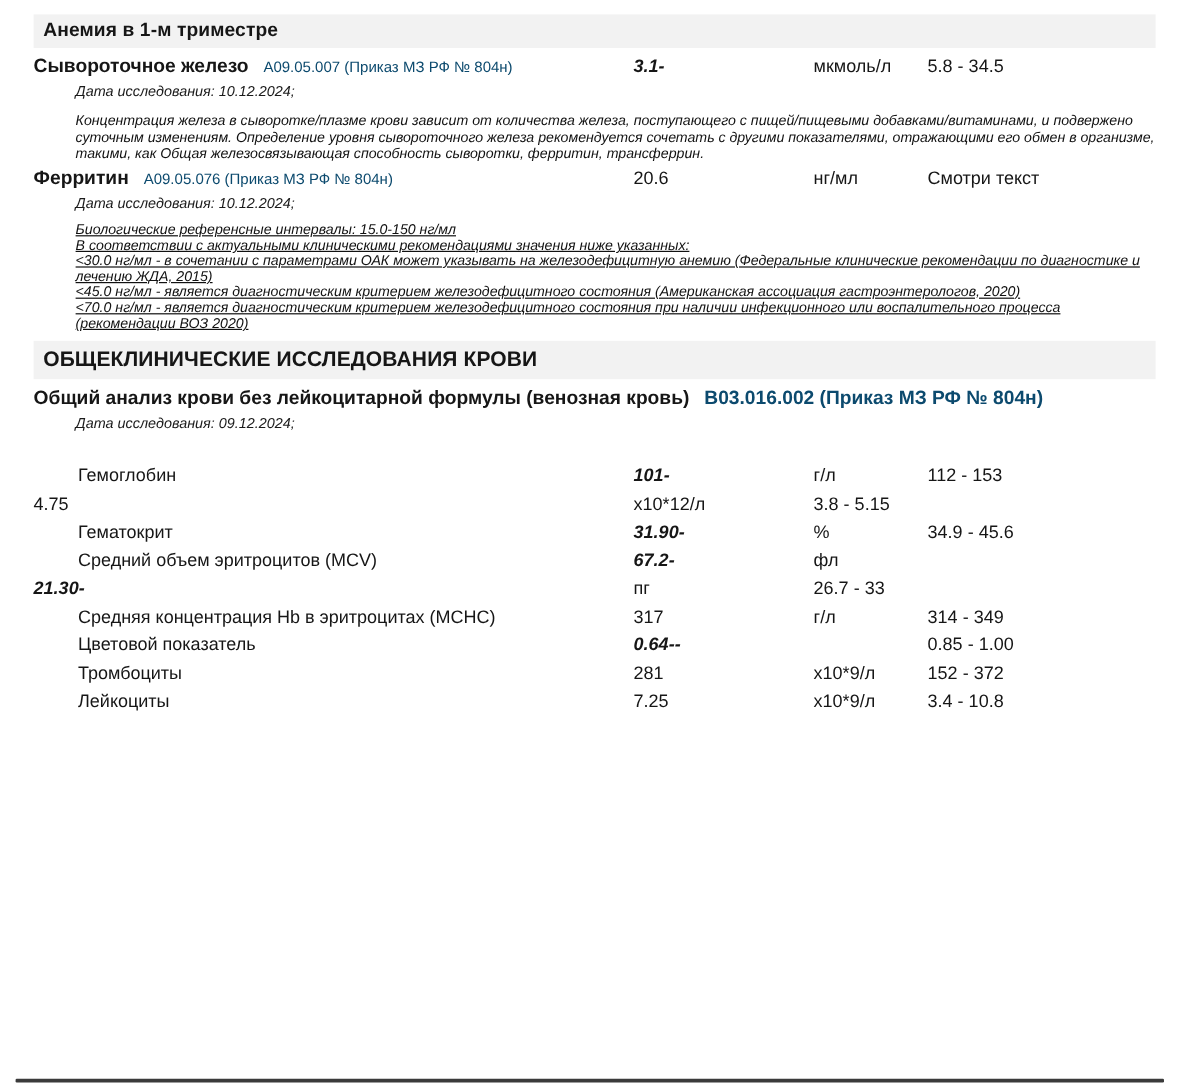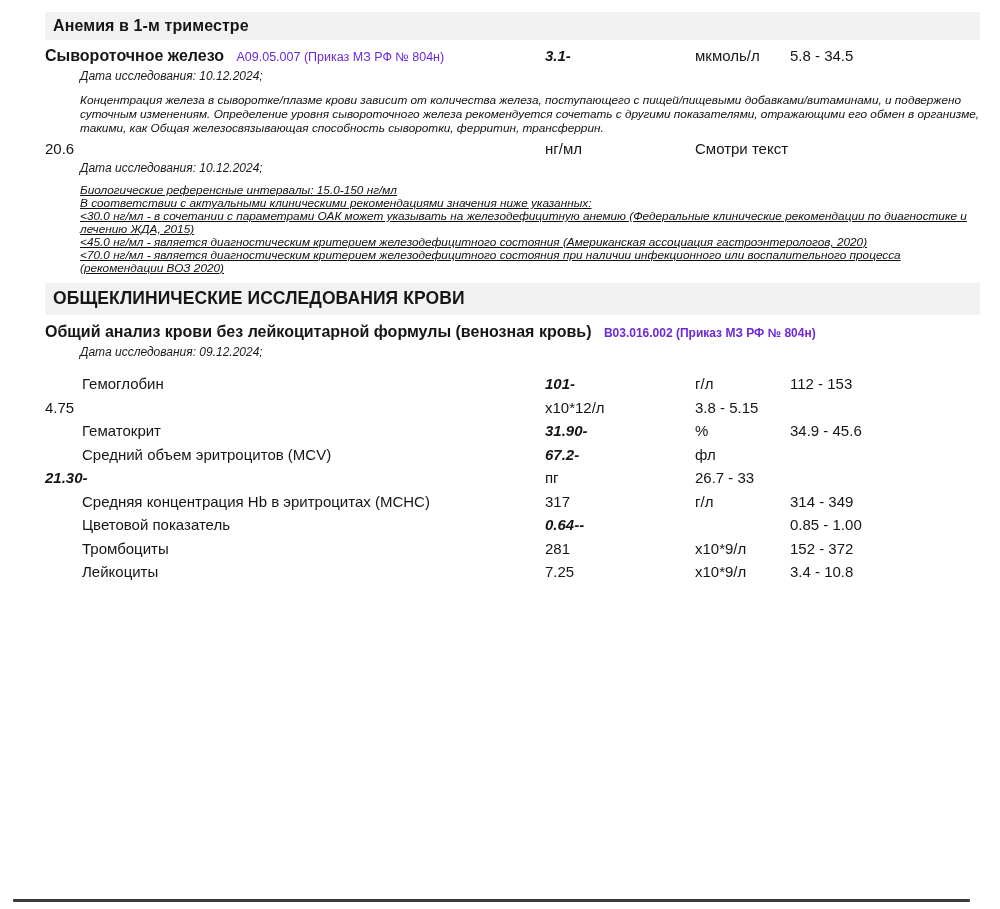--- a/index.html
+++ b/index.html
@@ -1,54 +1,54 @@
 <!DOCTYPE html>
 <html lang="ru"><head>
 <meta charset="utf-8">
 <style>
   html,body{margin:0;padding:0;background:#ffffff;}
   body{
     width:1000px;height:909px;position:relative;overflow:hidden;
     font-family:"Liberation Sans", sans-serif;color:#161616;
     -webkit-font-smoothing:antialiased;
   }
-  .page{position:absolute;left:45px;top:12px;width:935px;}
+  .page{position:absolute;left:28px;top:12px;width:935px;}
 
   .section-bar{
     background:#f2f2f2;font-weight:bold;font-size:16px;
     padding:5px 8px 5px 8px;letter-spacing:.1px;
   }
   .section-bar.big{font-size:17.5px;padding:5px 8px 6px 8px;}
 
   .row4{display:grid;grid-template-columns:1fr 150px 95px 190px;align-items:baseline;}
 
   .test-head{margin-top:7px;}
   .test-name{font-weight:bold;font-size:16px;}
-  .test-code{font-size:12.5px;font-weight:normal;margin-left:8px;color:#6d28d9;}
-  .test-code.bold{font-weight:bold;font-size:12px;}
+  .test-code{font-size:12.5px;font-weight:normal;margin-left:8px;color:#0c4a6e;}
+  .test-code.bold{font-weight:bold;font-size:16px;}
 
   .result-value,.unit-cell,.ref-cell{font-size:15px;white-space:nowrap;}
   .result-value.flagged{font-weight:bold;font-style:italic;}
 
   .date-line{font-style:italic;font-size:12px;margin:4px 0 0 35px;color:#1a1a1a;}
 
   .comment-block{
     font-style:italic;font-size:11.8px;line-height:14px;
     margin:10px 0 0 35px;color:#111;
   }
   .comment-lines{
     font-style:italic;font-size:11.8px;line-height:13px;
     margin:9px 0 0 35px;color:#111;
   }
   .comment-lines > div{min-height:13px;text-decoration:underline;}
 
   .panel-title{margin-top:8px;}
   .panel-name{font-weight:bold;font-size:16px;}
 
-  .cbc-table{margin-top:13px;}
+  .cbc-table{margin-top:25px;}
   .cbc-row{line-height:23.5px;font-size:15px;}
   .cbc-row .name{padding-left:37px;}
 
   .bottom-rule{
     position:absolute;left:13px;top:899px;width:957px;height:3px;
     background:#3b3b3b;border-radius:1px;
   }
   .spacer-bar2{margin-top:8px;}
 </style>
 </head>
@@ -66,20 +66,24 @@
       <span class="test-code">A09.05.007 (Приказ МЗ РФ № 804н)</span>
     </div>
     <div class="result-value flagged">3.1-</div>
     <div class="unit-cell">мкмоль/л</div>
     <div class="ref-cell">5.8 - 34.5</div>
   </div>
   <div class="date-line">Дата исследования: 10.12.2024;</div>
   <div class="comment-block">Концентрация железа в сыворотке/плазме крови зависит от количества железа, поступающего с пищей/пищевыми добавками/витаминами, и подвержено суточным изменениям. Определение уровня сывороточного железа рекомендуется сочетать с другими показателями, отражающими его обмен в организме, такими, как Общая железосвязывающая способность сыворотки, ферритин, трансферрин.</div>
 
   <div class="row4 test-head" style="margin-top:5px;">
+    <div>
+      <span class="test-name">Ферритин</span>
+      <span class="test-code">A09.05.076 (Приказ МЗ РФ № 804н)</span>
+    </div>
     <div class="result-value">20.6</div>
     <div class="unit-cell">нг/мл</div>
     <div class="ref-cell">Смотри текст</div>
   </div>
   <div class="date-line">Дата исследования: 10.12.2024;</div>
   <div class="comment-lines">
     <div>Биологические референсные интервалы: 15.0-150 нг/мл</div>
     <div>В соответствии с актуальными клиническими рекомендациями значения ниже указанных:</div>
     <div>&lt;30.0 нг/мл - в сочетании с параметрами ОАК может указывать на железодефицитную анемию (Федеральные клинические рекомендации по диагностике и лечению ЖДА, 2015)</div>
     <div>&lt;45.0 нг/мл - является диагностическим критерием железодефицитного состояния (Американская ассоциация гастроэнтерологов, 2020)</div>

